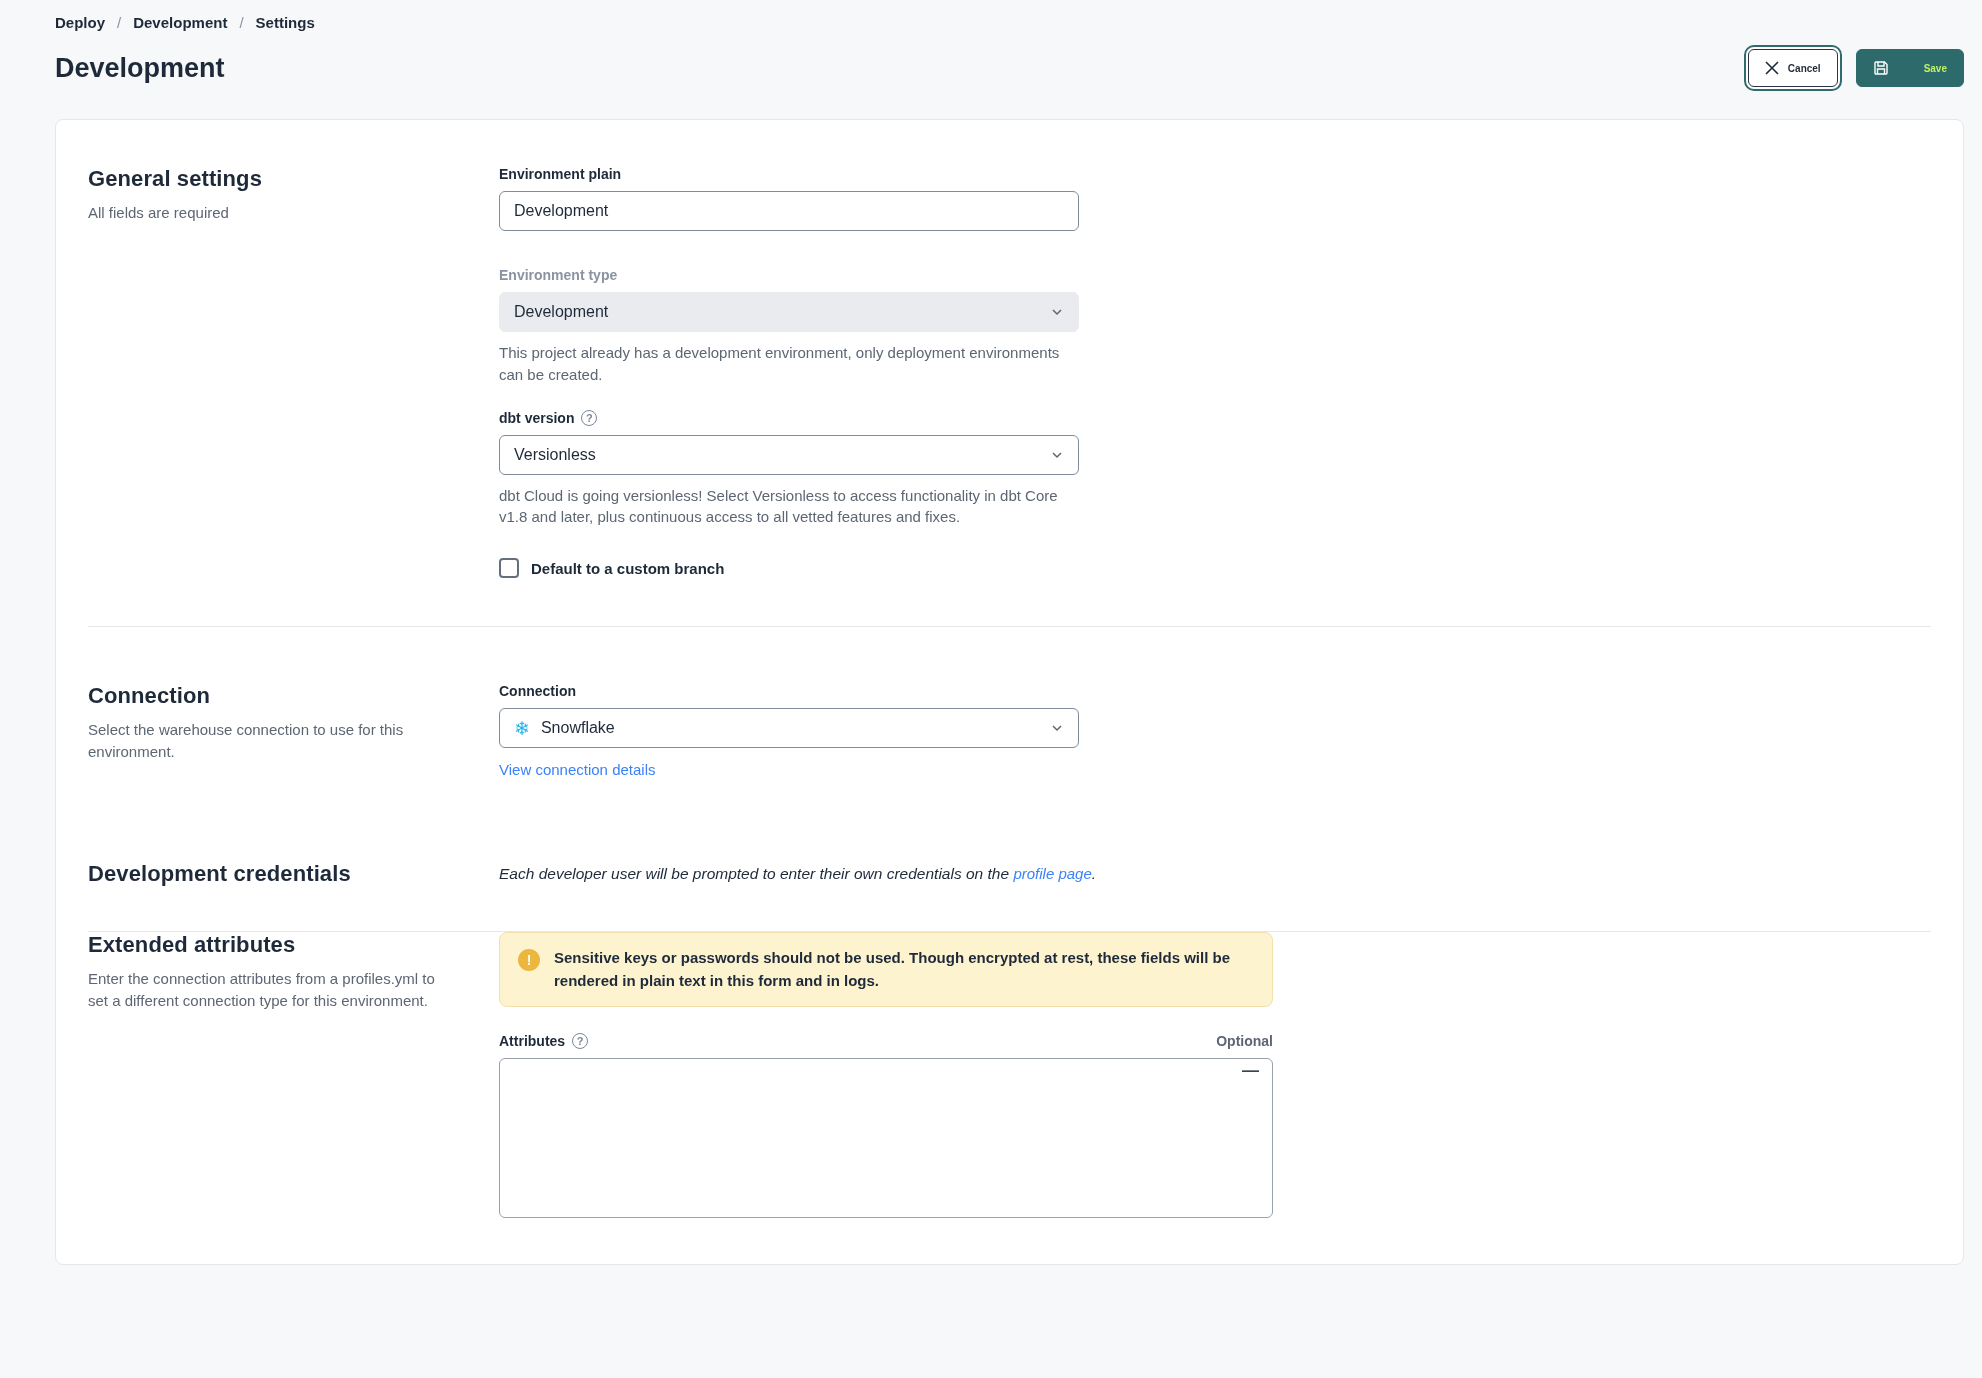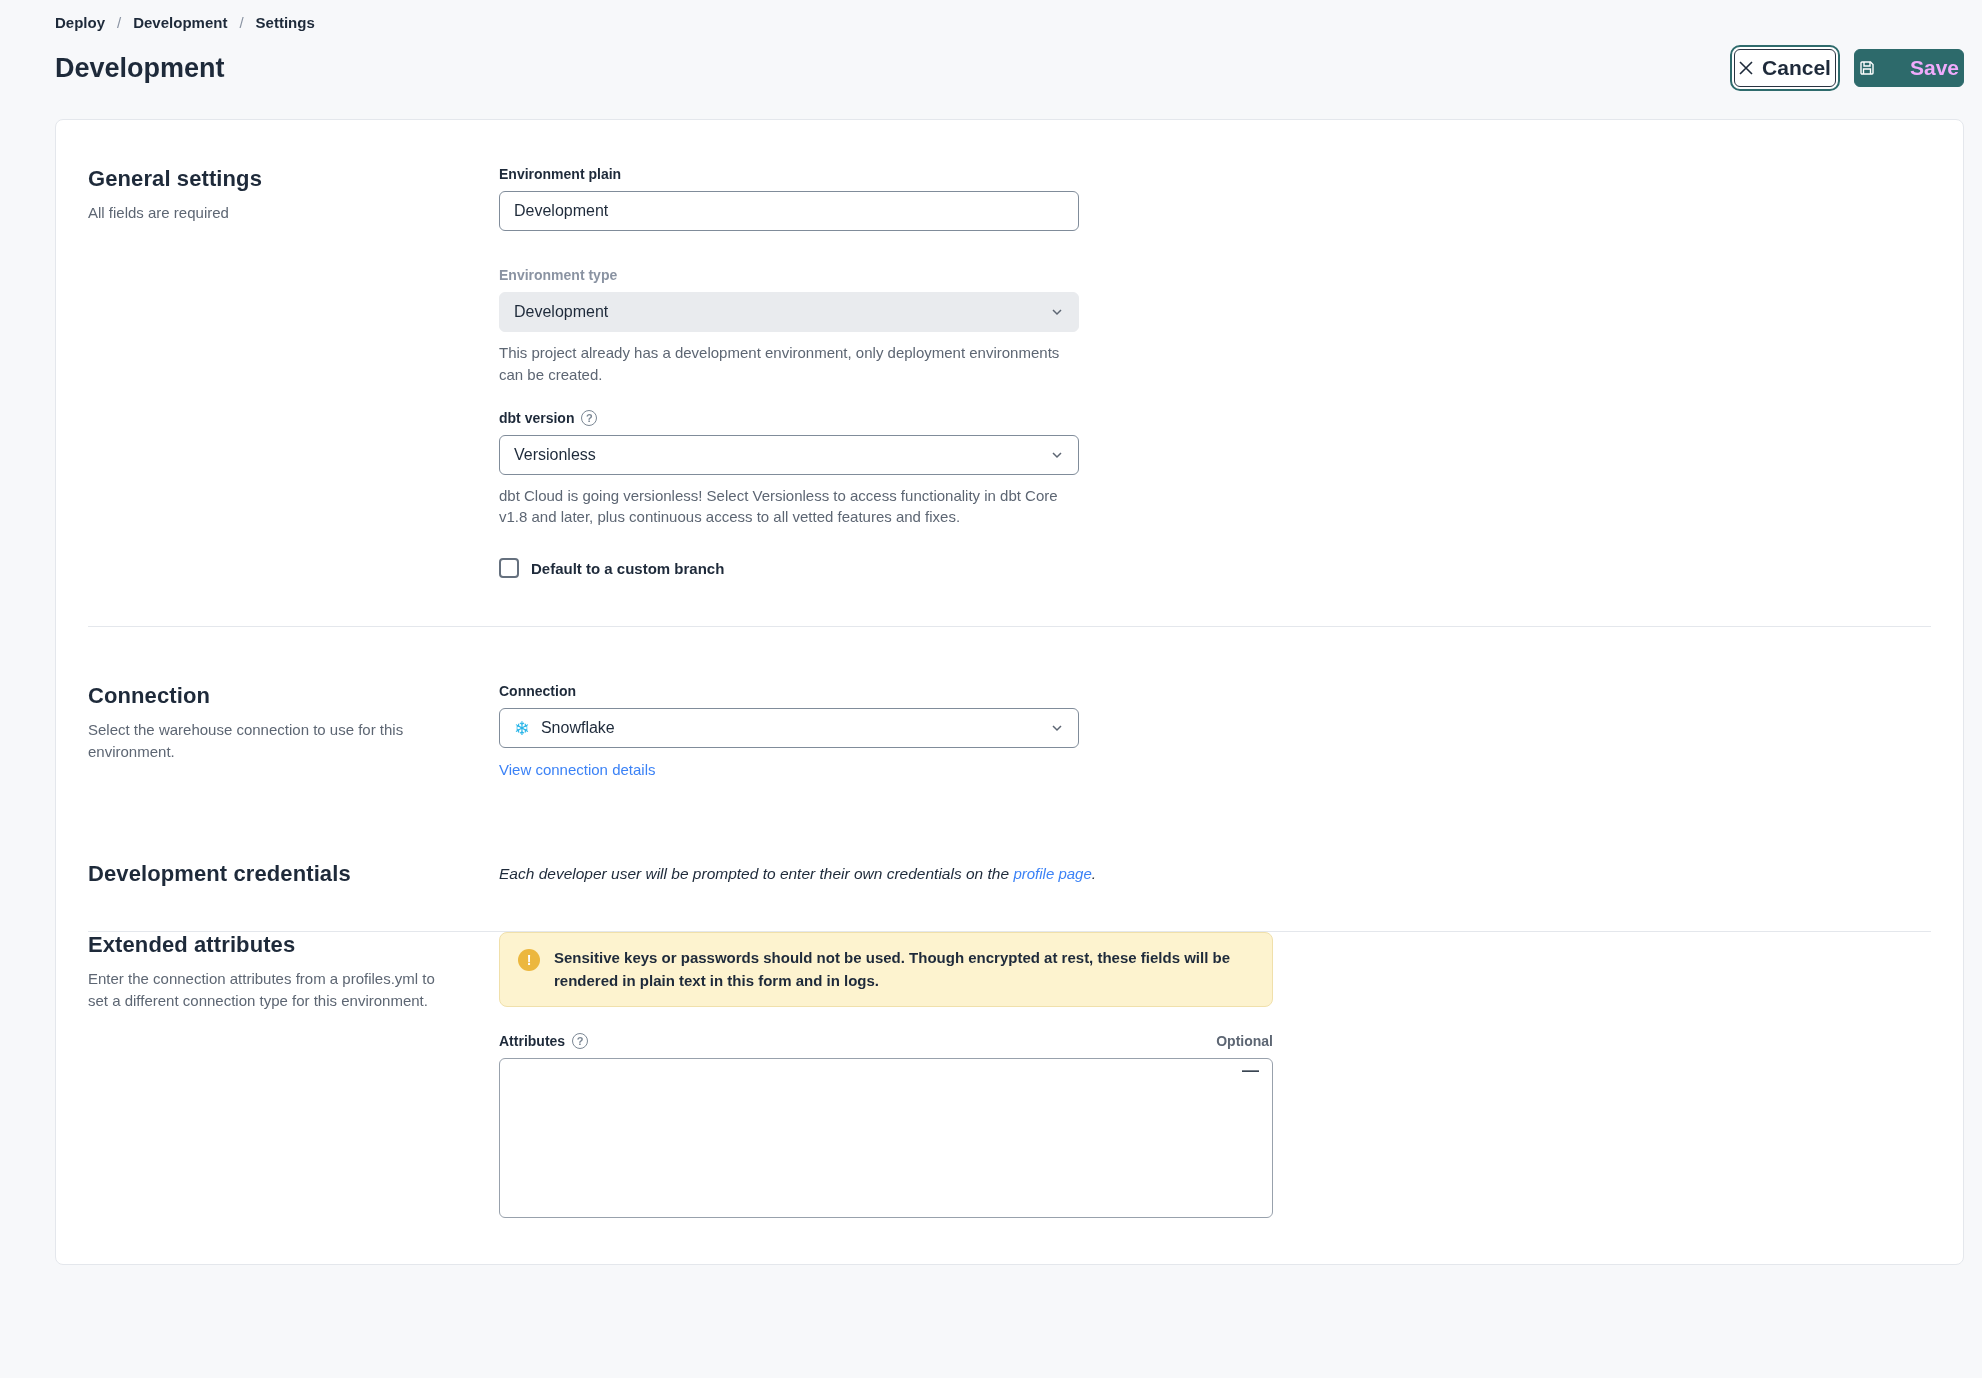--- a/index.html
+++ b/index.html
@@ -19,25 +19,25 @@
   .breadcrumb .sep { color: #8a93a2; font-weight: 400; }
   .breadcrumb .current { font-weight: 700; }
 
   
   .header-row { display: flex; justify-content: space-between; align-items: center; margin-top: 14px; }
   .page-title { font-size: 27px; font-weight: 700; margin: 0; }
   .header-actions { display: flex; align-items: center; gap: 14px; }
   .focus-ring { border: 2px solid #2f6b6c; border-radius: 10px; padding: 2px; background: #fff; }
   .btn {
     display: inline-flex; align-items: center; gap: 9px;
-    height: 38px; padding: 0 4px; border-radius: 6px;
-    font-size: 21px; font-weight: 600; font-family: inherit; cursor: pointer;
+    height: 38px; padding: 0 16px; border-radius: 6px;
+    font-size: 10px; font-weight: 600; font-family: inherit; cursor: pointer;
   }
   .btn-cancel { background: #fff; border: 1px solid #2b3442; color: #1e2a3a; }
-  .btn-save { background: #2d6a6b; border: 1px solid #2d6a6b; color: #f0abfc; gap: 35px; }
+  .btn-save { background: #2d6a6b; border: 1px solid #2d6a6b; color: #bef264; gap: 35px; }
   .btn svg { display: block; }
 
   
   .card {
     background: #fff; border: 1px solid #e4e7ec; border-radius: 8px;
     margin-top: 28px;
   }
   .card-main { padding: 46px 32px 42px 32px; }
 
   

